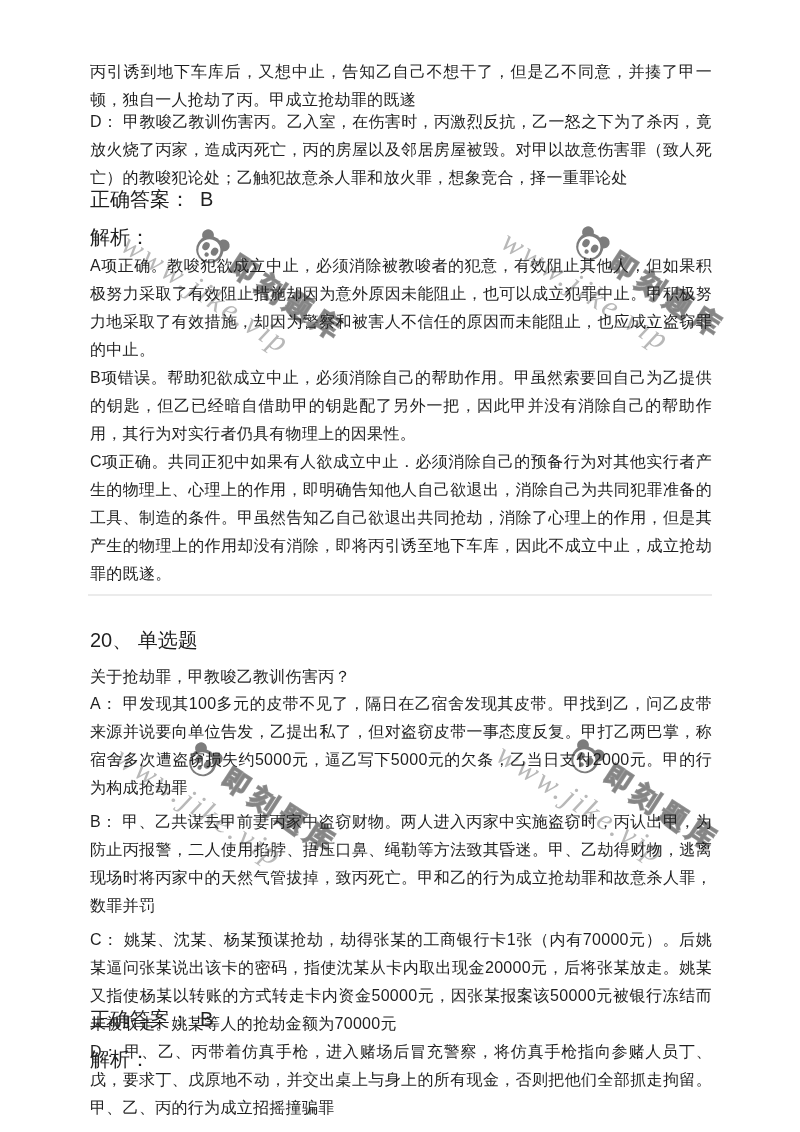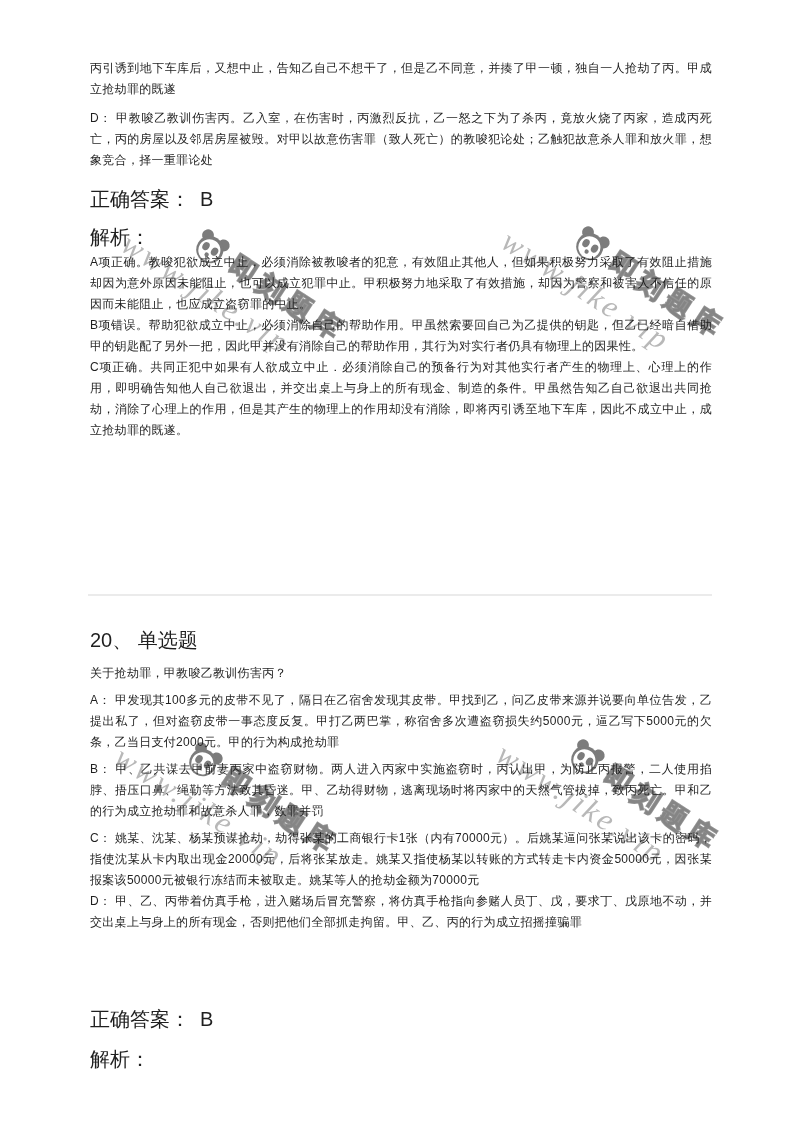--- a/index.html
+++ b/index.html
@@ -6,21 +6,21 @@
   body{
     width:800px;height:1132px;position:relative;overflow:hidden;
     background:#ffffff;
     font-family:"Liberation Sans","DejaVu Sans",sans-serif;
     color:#1f1f1f;
   }
   .content-block{
     position:absolute;left:90px;width:622px;z-index:2;
   }
   .para{
-    margin:0;font-size:12px;line-height:21px;letter-spacing:0.3px;
+    margin:0;font-size:16px;line-height:28px;letter-spacing:0.3px;
     text-align:justify;word-break:break-all;
   }
   .label-line{font-size:20px;line-height:20px;}
   .answer-value{margin-left:10px;}
   .opt{margin:0 0 6px 0;}
   .opt:last-child,.opt.tight{margin-bottom:0;}
   #divider{
     position:absolute;left:88px;width:624px;height:2px;
     background:#ebebeb;z-index:2;
   }
@@ -122,21 +122,21 @@
   <span>正确答案：</span><span class="answer-value">B</span>
 </div>
 
 <div class="content-block label-line" style="top:227px">
   <span>解析：</span>
 </div>
 
 <div class="content-block" style="top:252px">
   <p class="para">A项正确。教唆犯欲成立中止，必须消除被教唆者的犯意，有效阻止其他人，但如果积极努力采取了有效阻止措施却因为意外原因未能阻止，也可以成立犯罪中止。甲积极努力地采取了有效措施，却因为警察和被害人不信任的原因而未能阻止，也应成立盗窃罪的中止。</p>
   <p class="para">B项错误。帮助犯欲成立中止，必须消除自己的帮助作用。甲虽然索要回自己为乙提供的钥匙，但乙已经暗自借助甲的钥匙配了另外一把，因此甲并没有消除自己的帮助作用，其行为对实行者仍具有物理上的因果性。</p>
-  <p class="para">C项正确。共同正犯中如果有人欲成立中止．必须消除自己的预备行为对其他实行者产生的物理上、心理上的作用，即明确告知他人自己欲退出，并交出桌上与身上的所有现金、制造的条件。甲虽然告知乙自己欲退出共同抢劫，消除了心理上的作用，但是其产生的物理上的作用却没有消除，即将丙引诱至地下车库，因此不成立中止，成立抢劫罪的既遂。</p>
+  <p class="para">C项正确。共同正犯中如果有人欲成立中止．必须消除自己的预备行为对其他实行者产生的物理上、心理上的作用，即明确告知他人自己欲退出，消除自己为共同犯罪准备的工具、制造的条件。甲虽然告知乙自己欲退出共同抢劫，消除了心理上的作用，但是其产生的物理上的作用却没有消除，即将丙引诱至地下车库，因此不成立中止，成立抢劫罪的既遂。</p>
 </div>
 
 <div id="divider" style="top:594px"></div>
 
 <div class="content-block label-line" style="top:630px">
   <span>20、 单选题</span>
 </div>
 
 <div class="content-block" style="top:663px">
   <p class="para">关于抢劫罪，甲教唆乙教训伤害丙？</p>

